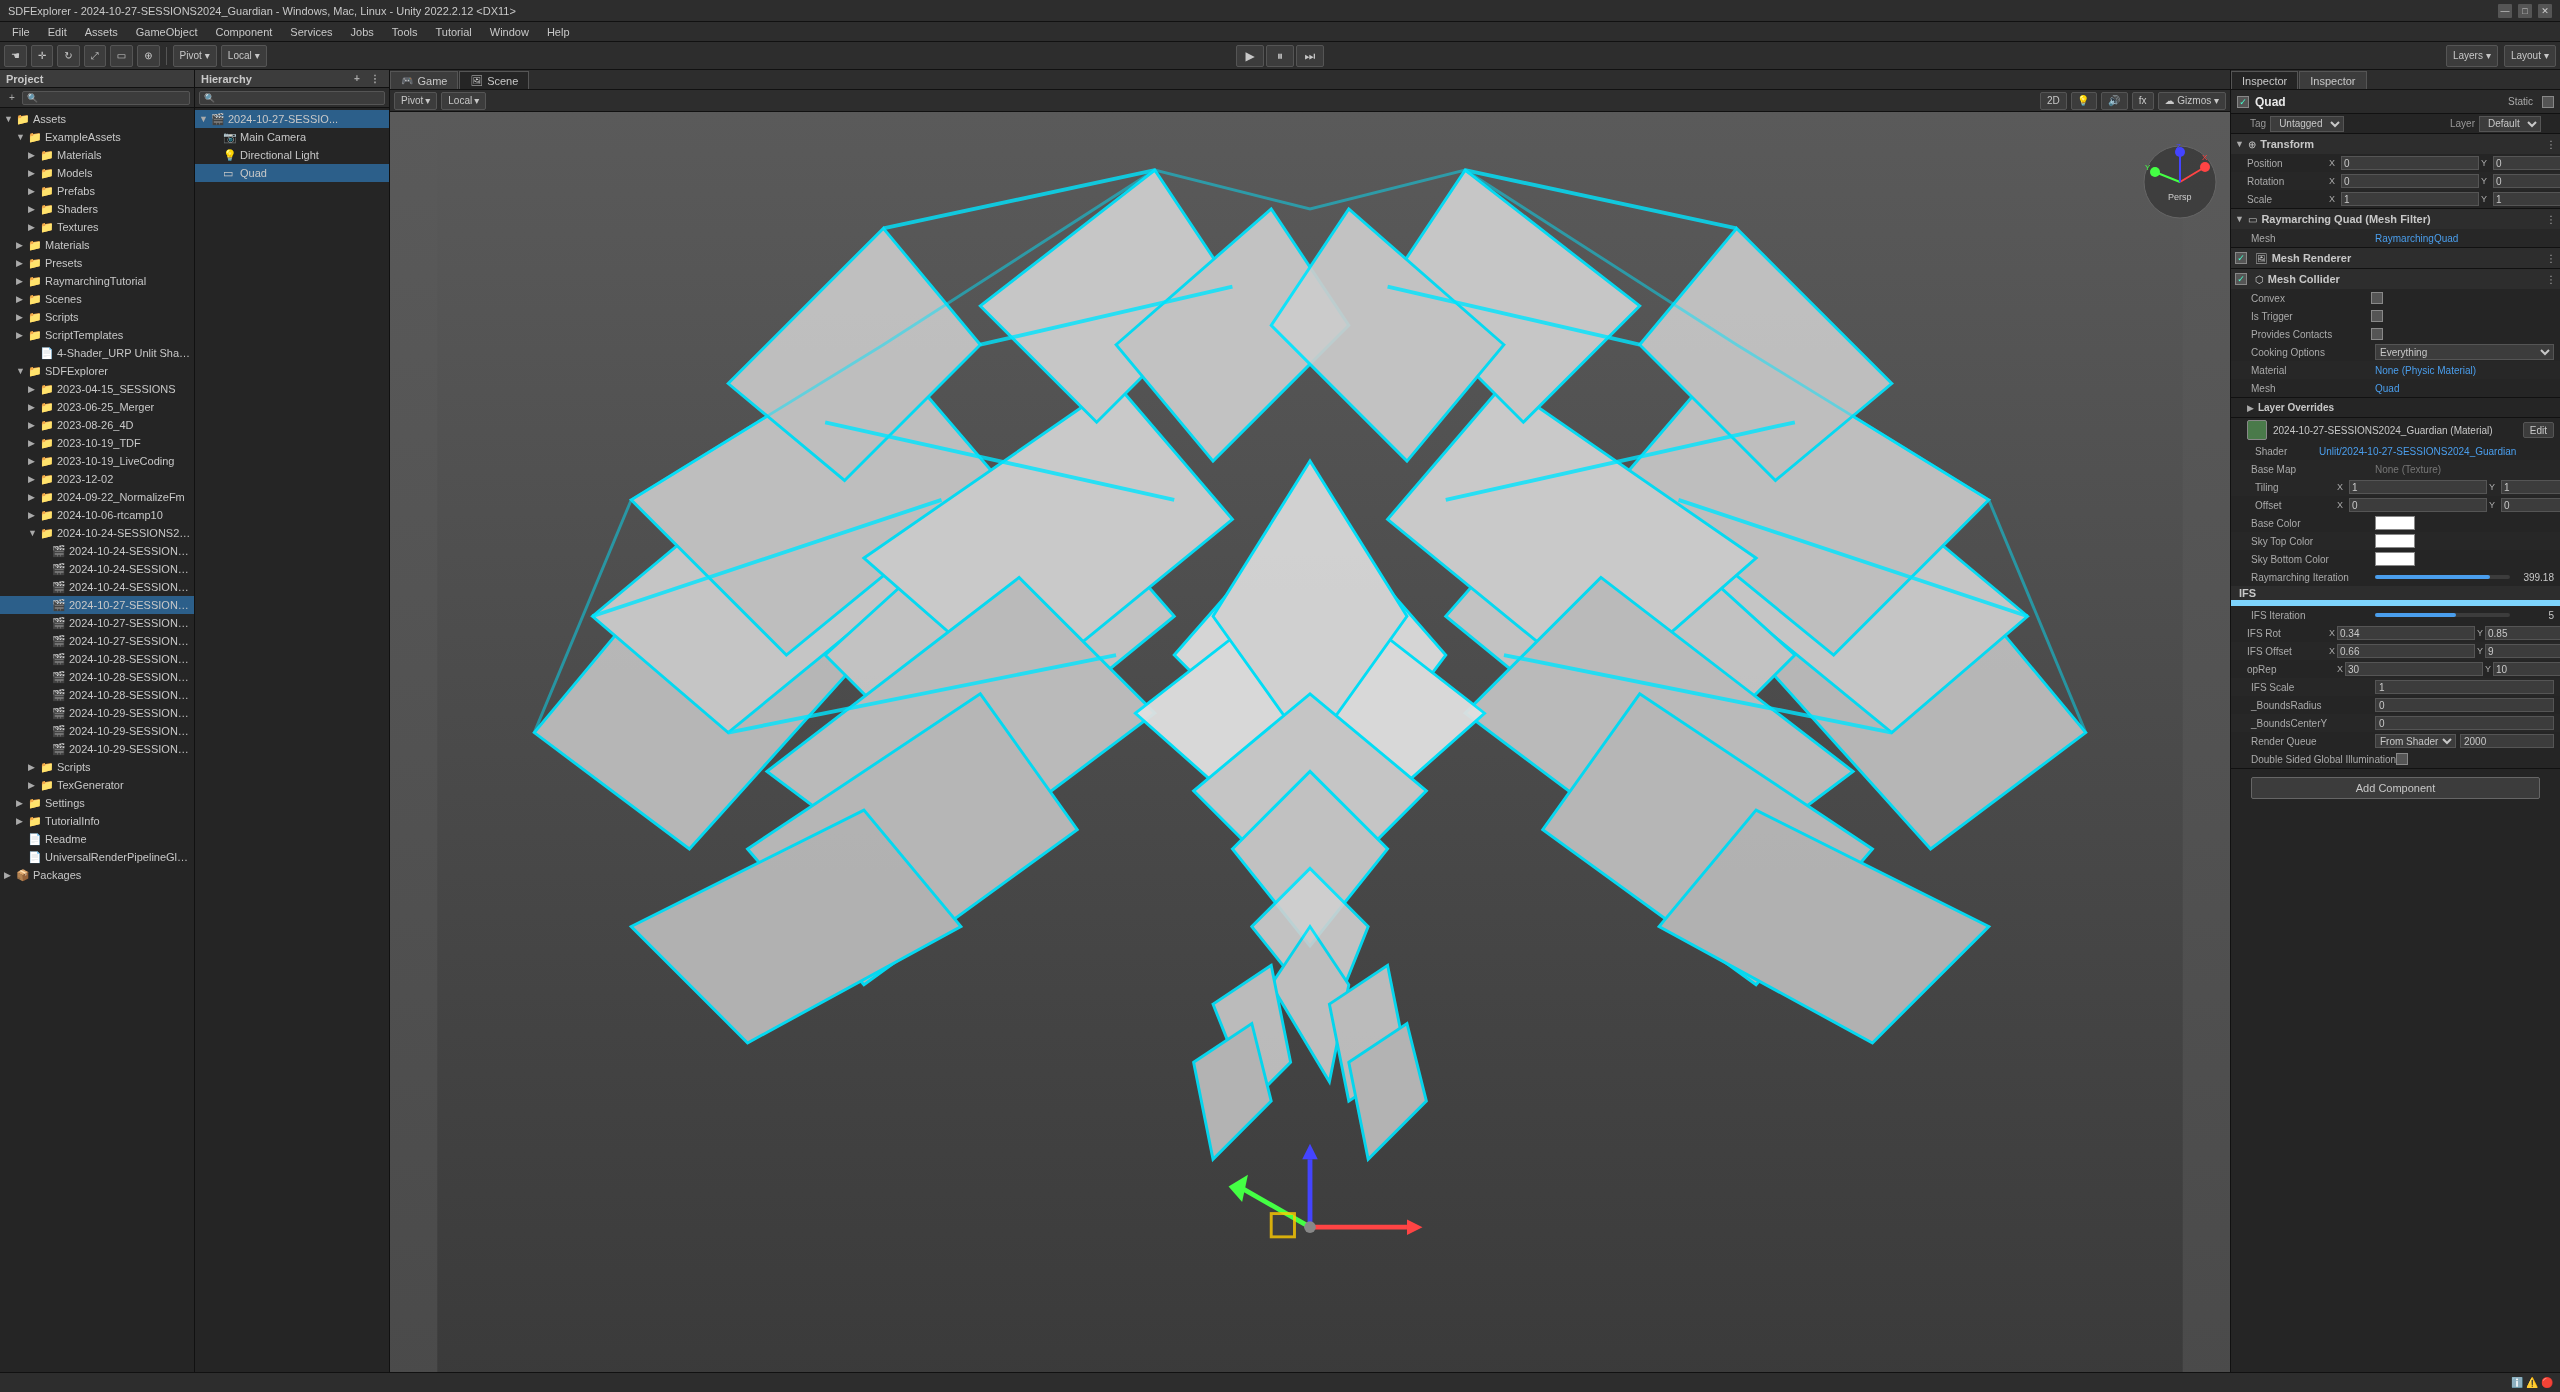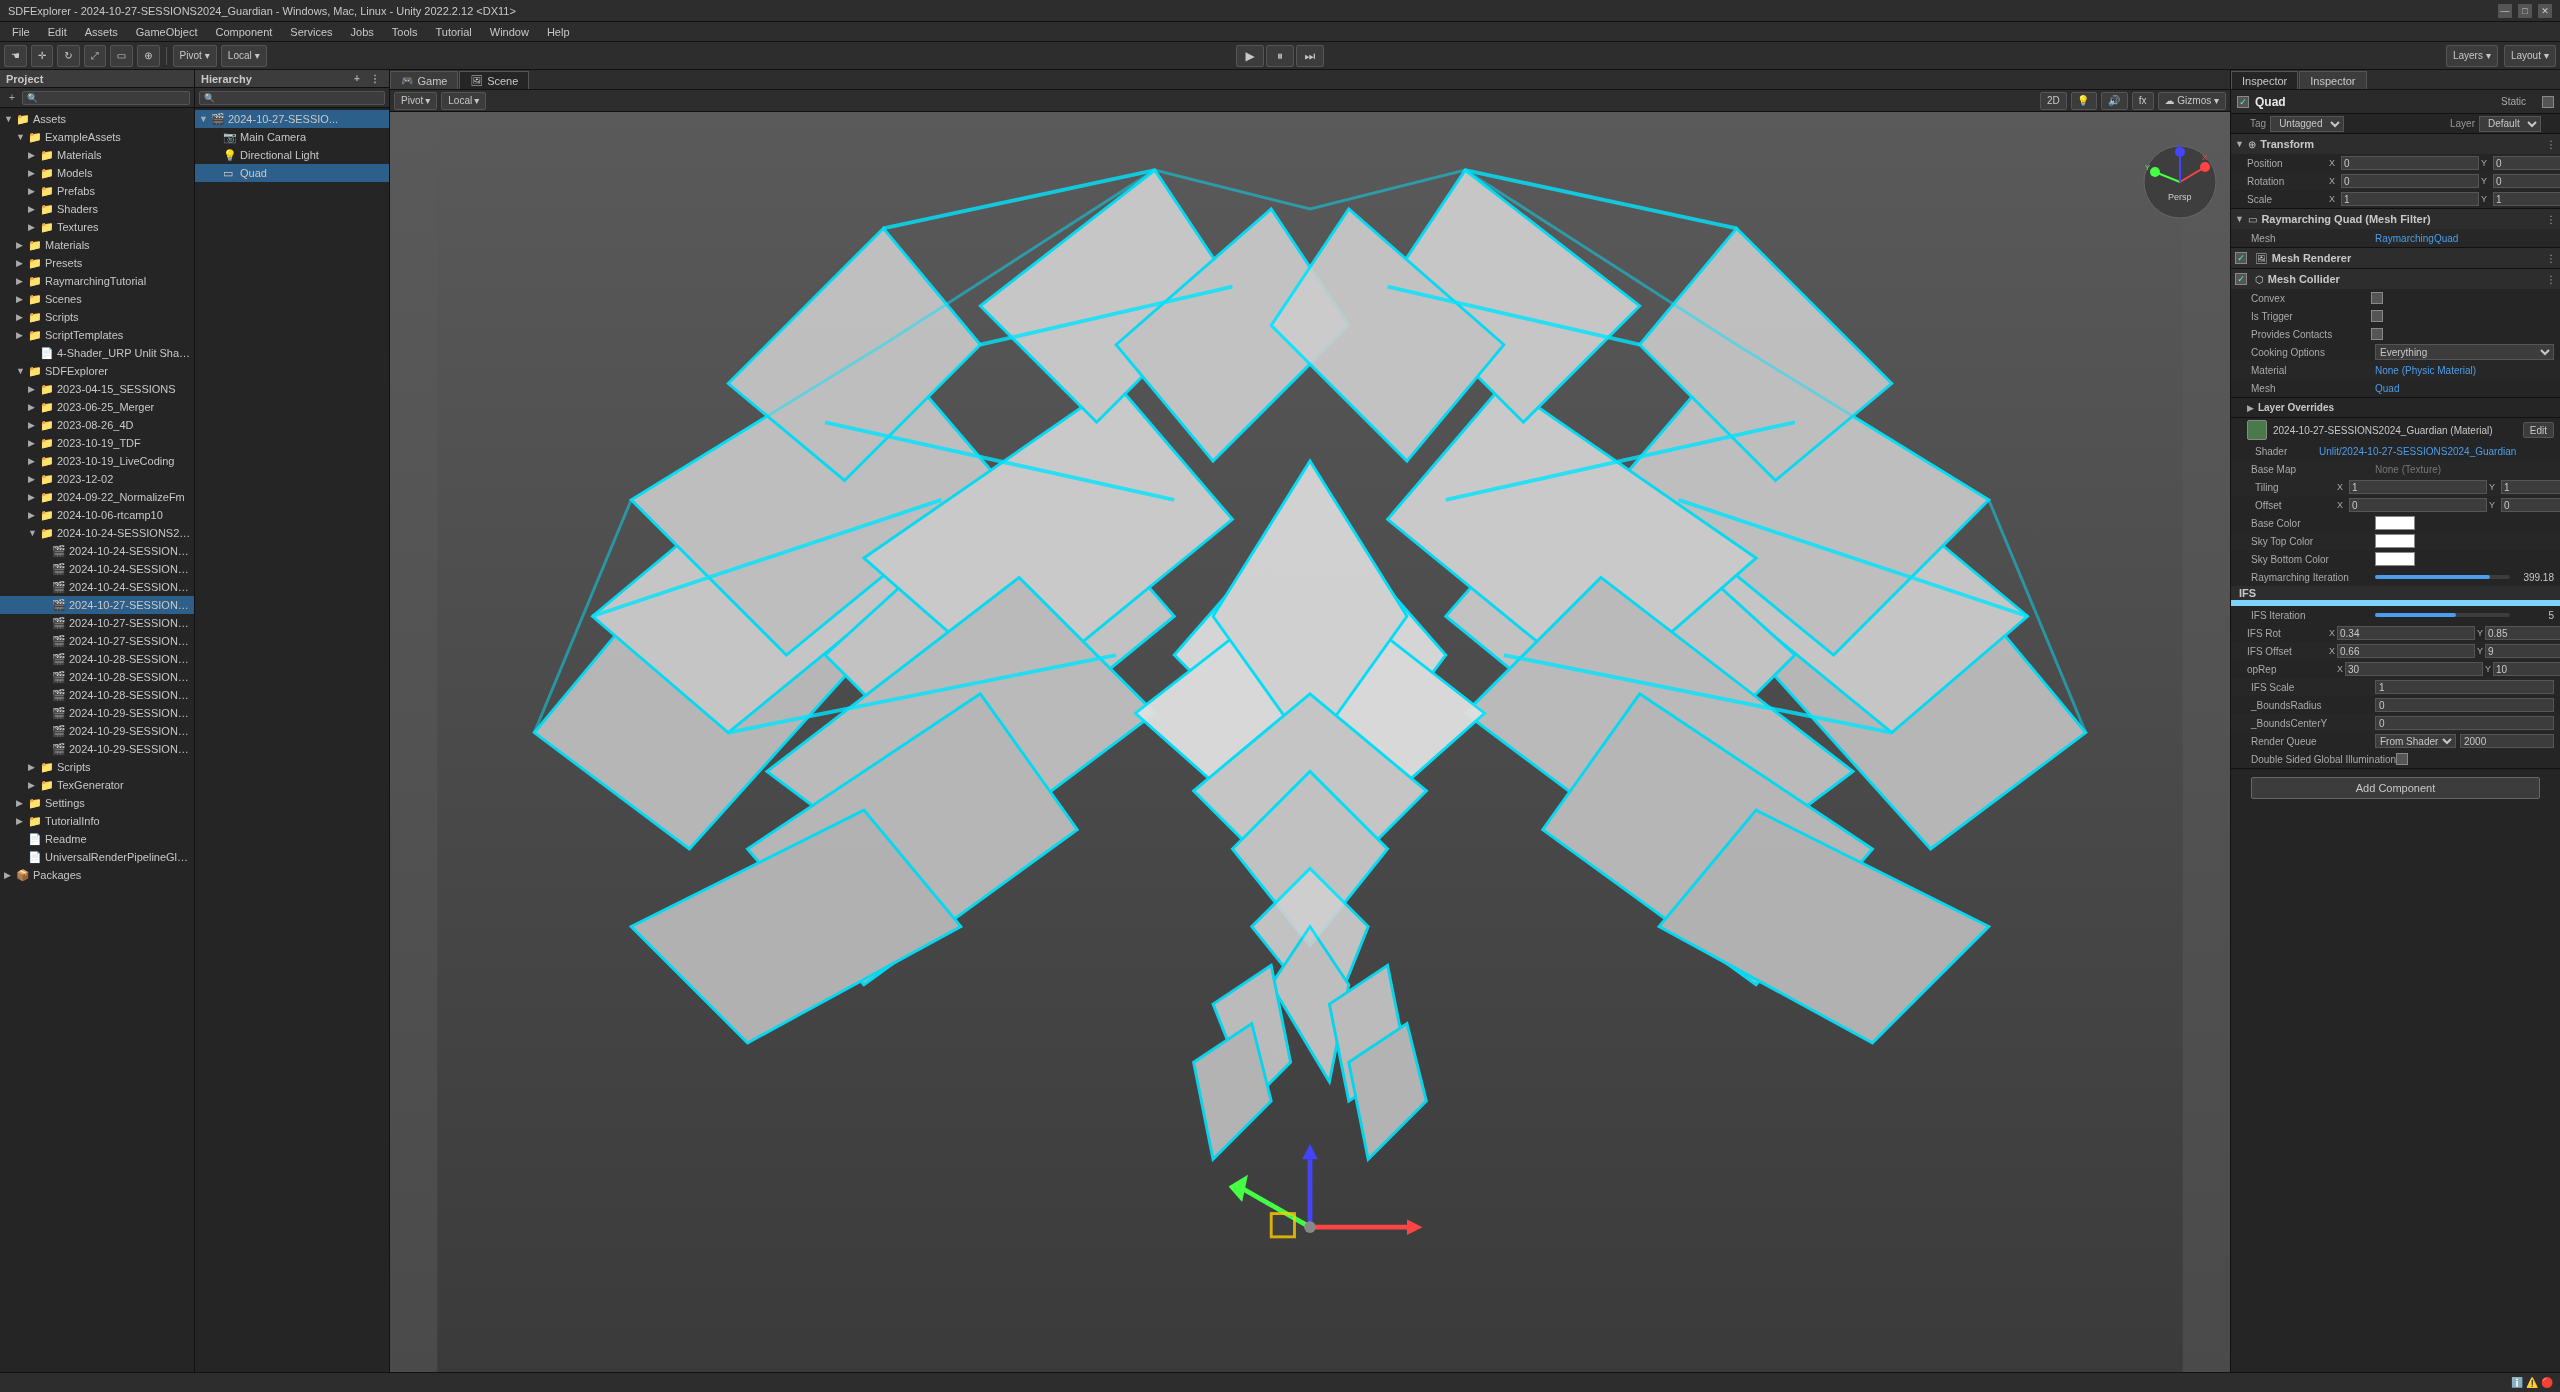--- a/index.html
+++ b/index.html
@@ -1001,21 +1001,21 @@
       <div class="tab">
         <span>Inspector</span>
       </div>
     </div>
 
     <div class="inspector-scroll">
 
       <div class="inspector-object-row">
         <div class="check-box">✓</div>
         <span class="obj-name">Quad</span>
-        <div style="display:flex; align-items:center; gap:16px; margin-left:auto;">
+        <div style="display:flex; align-items:center; gap:9px; margin-left:auto;">
           <span style="font-size:10px; color:#aaa;">Static</span>
           <div class="check-box"></div>
         </div>
       </div>
 
       <div class="tag-layer-row">
         <span class="tag-label">Tag</span>
         <select class="tag-select">
           <option>Untagged</option>
         </select>

